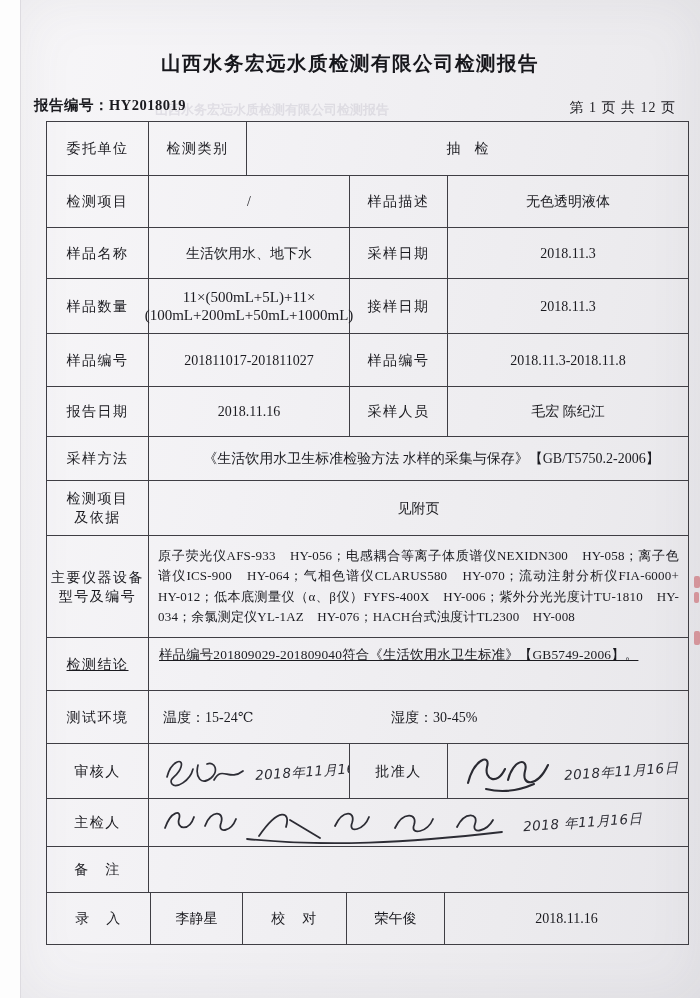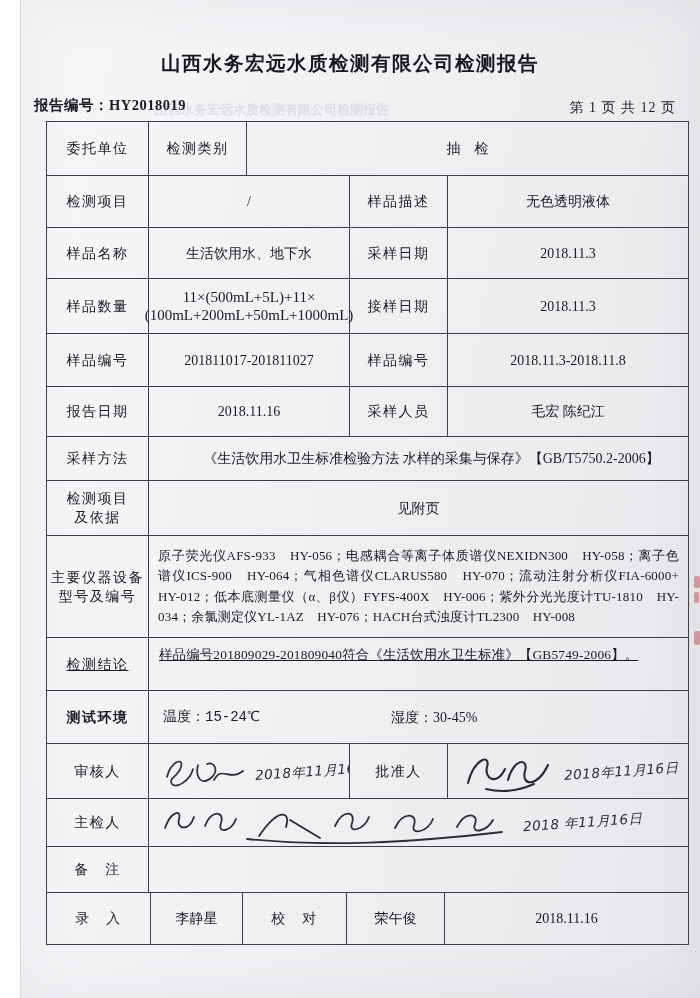--- a/index.html
+++ b/index.html
@@ -50,21 +50,21 @@
   .para{
     justify-content:flex-start;text-align:justify;white-space:normal;
     font-size:13px;line-height:20.2px;padding:4px 9px;letter-spacing:0.2px;
   }
   .para-top{
     align-items:flex-start;justify-content:flex-start;text-align:left;
     padding:7px 8px 0 10px;font-size:13.4px;white-space:normal;letter-spacing:0.2px;
   }
   .env{justify-content:flex-start;padding-left:14px;text-align:left;}
   .env-part{display:inline-block;}
-  .env-part:first-child{width:228px;font-family:Liberation Mono, monospace;}
+  .env-part:first-child{width:228px;}
   .sig,.sigmulti{justify-content:flex-start;padding-left:8px;overflow:hidden;}
   .sig-date{
     font-family:"DejaVu Sans",sans-serif;font-style:italic;
     font-size:13.5px;color:#2b2b33;letter-spacing:0.5px;
     transform:rotate(-4deg);margin-left:6px;white-space:nowrap;
   }
   .sig-svg{flex:none;}
   .stamp-mark{position:absolute;background:rgba(198,72,80,0.5);border-radius:2px;}
   .stamp-1{right:0;top:576px;width:6px;height:12px;}
   .stamp-2{right:1px;top:592px;width:5px;height:11px;}
@@ -130,21 +130,21 @@
     <div class="row" style="height: 101px;">
       <div class="cell label" style="width: 102px;">主要仪器设备
 型号及编号</div>
       <div class="cell para grow">原子荧光仪AFS-933　HY-056；电感耦合等离子体质谱仪NEXIDN300　HY-058；离子色谱仪ICS-900　HY-064；气相色谱仪CLARUS580　HY-070；流动注射分析仪FIA-6000+　HY-012；低本底测量仪（α、β仪）FYFS-400X　HY-006；紫外分光光度计TU-1810　HY-034；余氯测定仪YL-1AZ　HY-076；HACH台式浊度计TL2300　HY-008</div>
     </div>
     <div class="row" style="height: 52px; text-decoration: underline;">
       <div class="cell label" style="width: 102px;">检测结论</div>
       <div class="cell para-top grow">样品编号201809029-201809040符合《生活饮用水卫生标准》【GB5749-2006】。</div>
     </div>
     <div class="row" style="height: 52px;">
-      <div class="cell label" style="width: 102px; font-weight: bold;">测试环境</div>
+      <div class="cell label" style="width: 102px;">测试环境</div>
       <div class="cell env grow"><span class="env-part">温度：15-24℃</span><span class="env-part">湿度：30-45%</span></div>
     </div>
     <div class="row" style="height: 54px;">
       <div class="cell label" style="width: 102px;">审核人</div>
       <div class="cell sig" style="width: 201px;">
   <svg class="sig-svg" width="92" height="40" viewBox="0 0 92 40" xmlns="http://www.w3.org/2000/svg">
     <path d="M10 26 C14 10, 27 6, 24 16 C21 26, 11 27, 15 33 C19 38, 33 30, 36 18
              M41 14 C38 26, 44 35, 54 27 C62 20, 58 10, 50 13
              M57 29 C65 14, 72 31, 86 20" fill="none" stroke="#2e2e36" stroke-width="1.7" stroke-linecap="round"></path>
   </svg>

